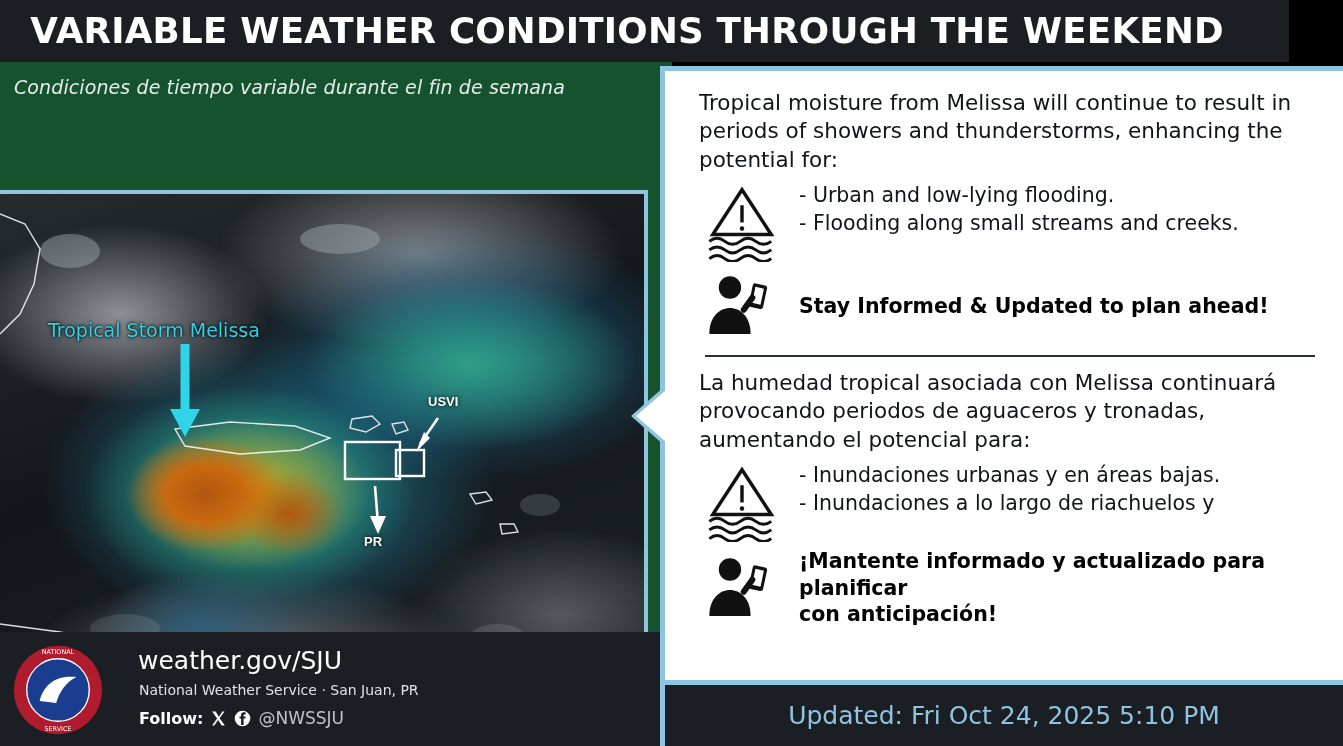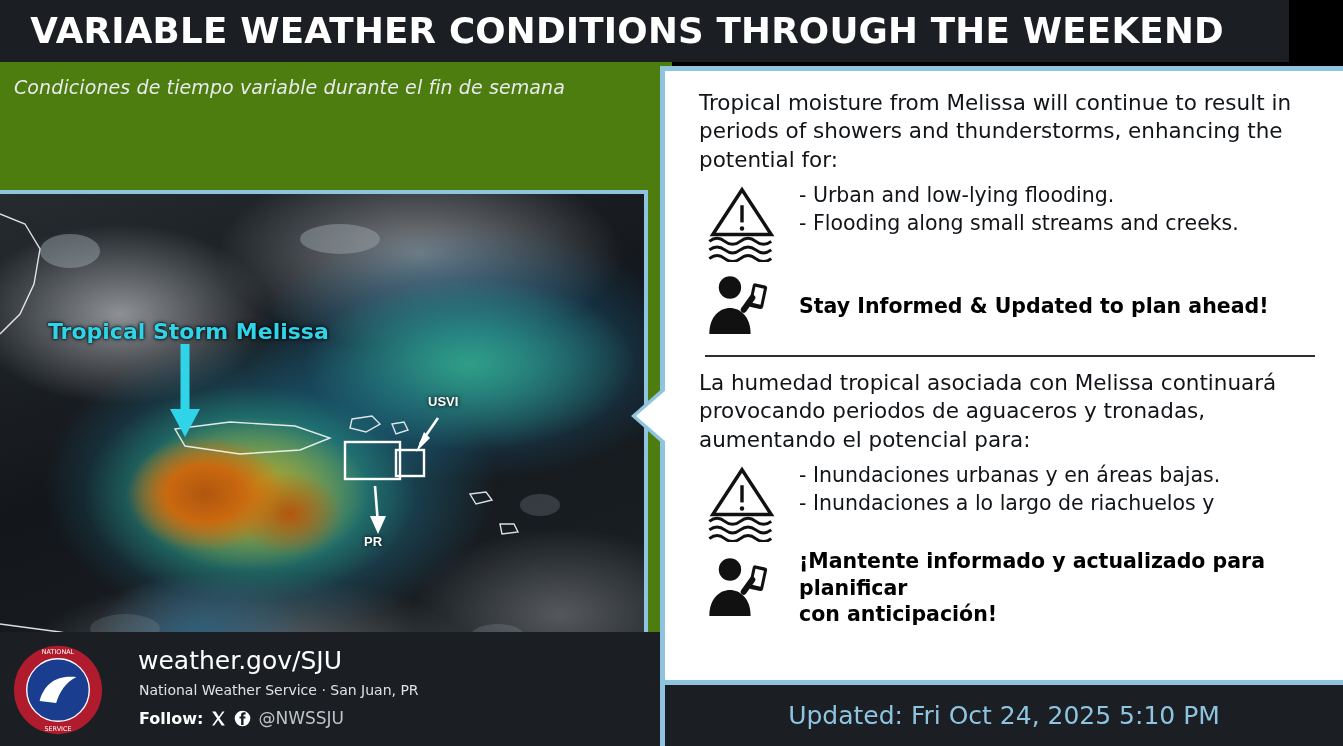--- a/index.html
+++ b/index.html
@@ -29,21 +29,21 @@
     letter-spacing: 0.2px;
     padding-left: 14px;
     white-space: nowrap;
     transform: scaleX(1.02);
     transform-origin: left center;
   }
 
   
   .left-col {
     position: absolute; left: 0; top: 62px; width: 672px; height: 684px;
-    background: #4d7c0f;
+    background: #14532d;
   }
   .subtitle {
     position: absolute; left: 14px; top: 14px;
     color: #e8eaec;
     font-size: 19px;
     font-style: italic;
     font-family: "DejaVu Sans", sans-serif;
     letter-spacing: 0.1px;
   }
   .map-frame {
@@ -80,22 +80,22 @@
     position: absolute;
     color: #ffffff;
     font-weight: bold;
     font-size: 13px;
     font-family: Liberation Sans, sans-serif;
     text-shadow: 0 0 4px #000;
   }
   .ts-label {
     position: absolute; left: 48px; top: 125px;
     color: #2fd4e8;
-    font-weight: bold;
-    font-size: 22px;
+    font-weight: normal;
+    font-size: 19px;
     font-family: "DejaVu Sans", sans-serif;
     text-shadow: 0 0 4px #000, 0 0 2px #000;
   }
 
   
   .footer-left {
     position: absolute; left: 0; top: 632px; width: 672px; height: 114px;
     background: #1b1f24;
   }
   .nws-logo {

